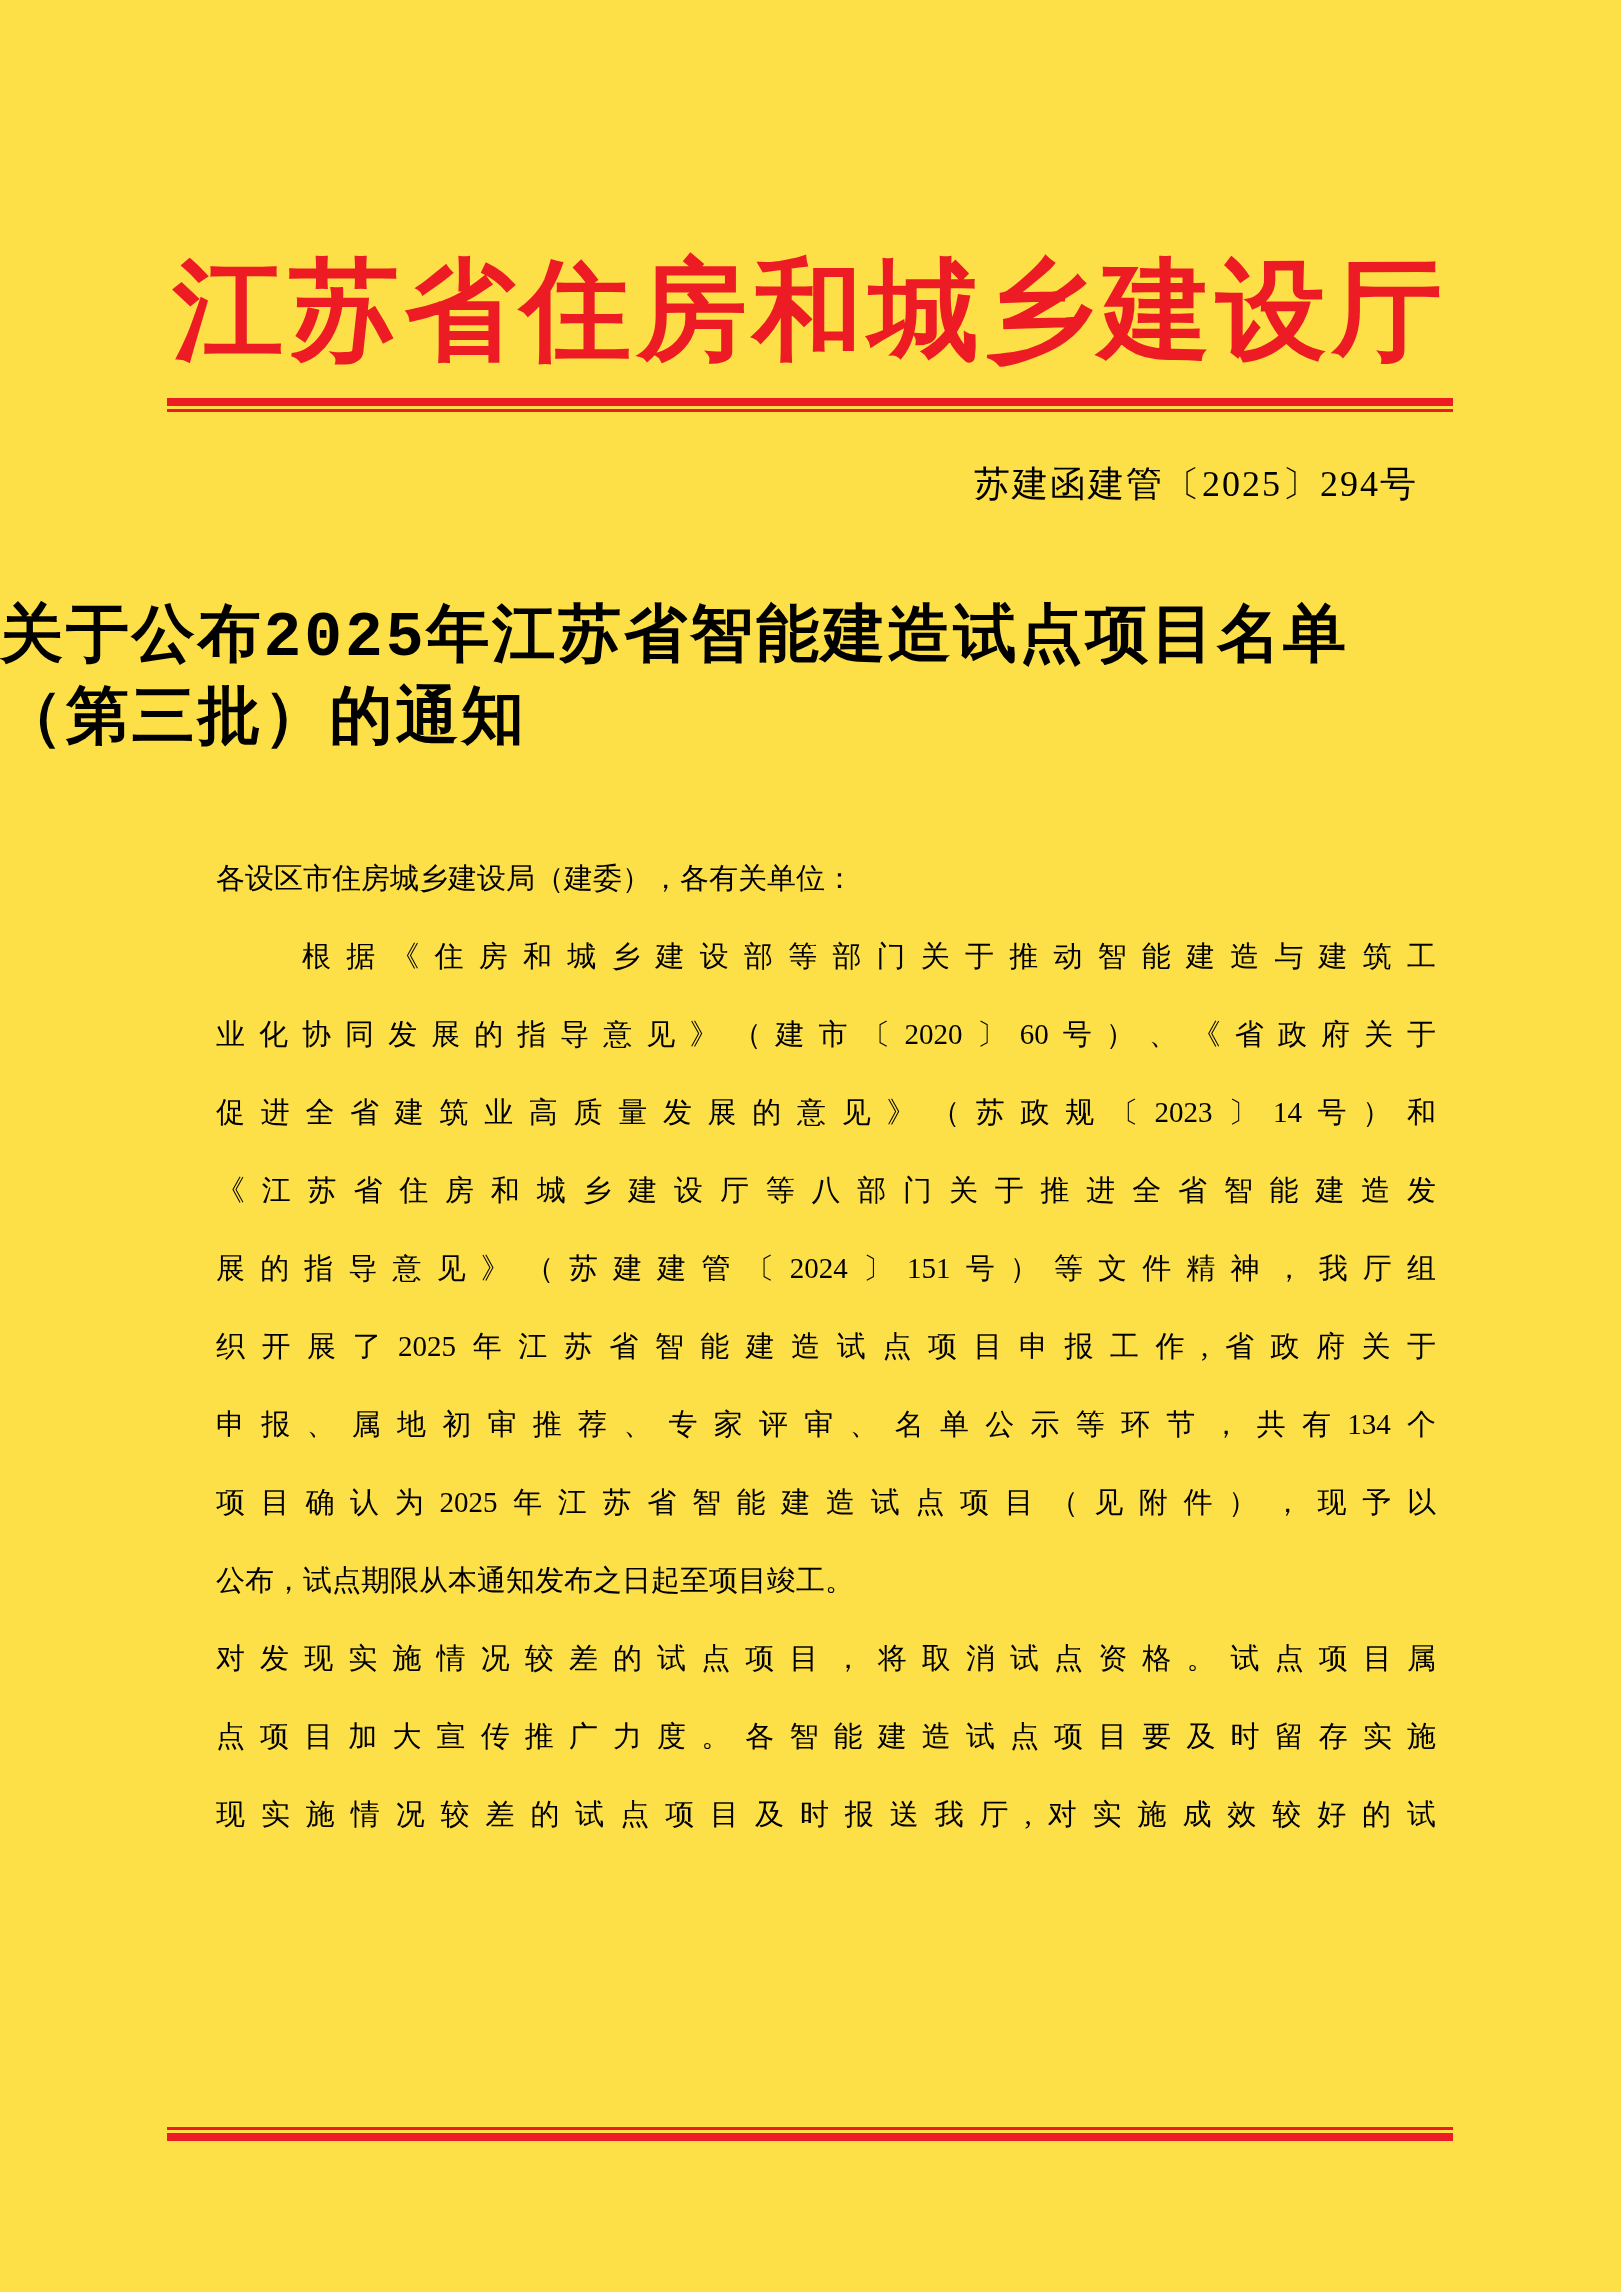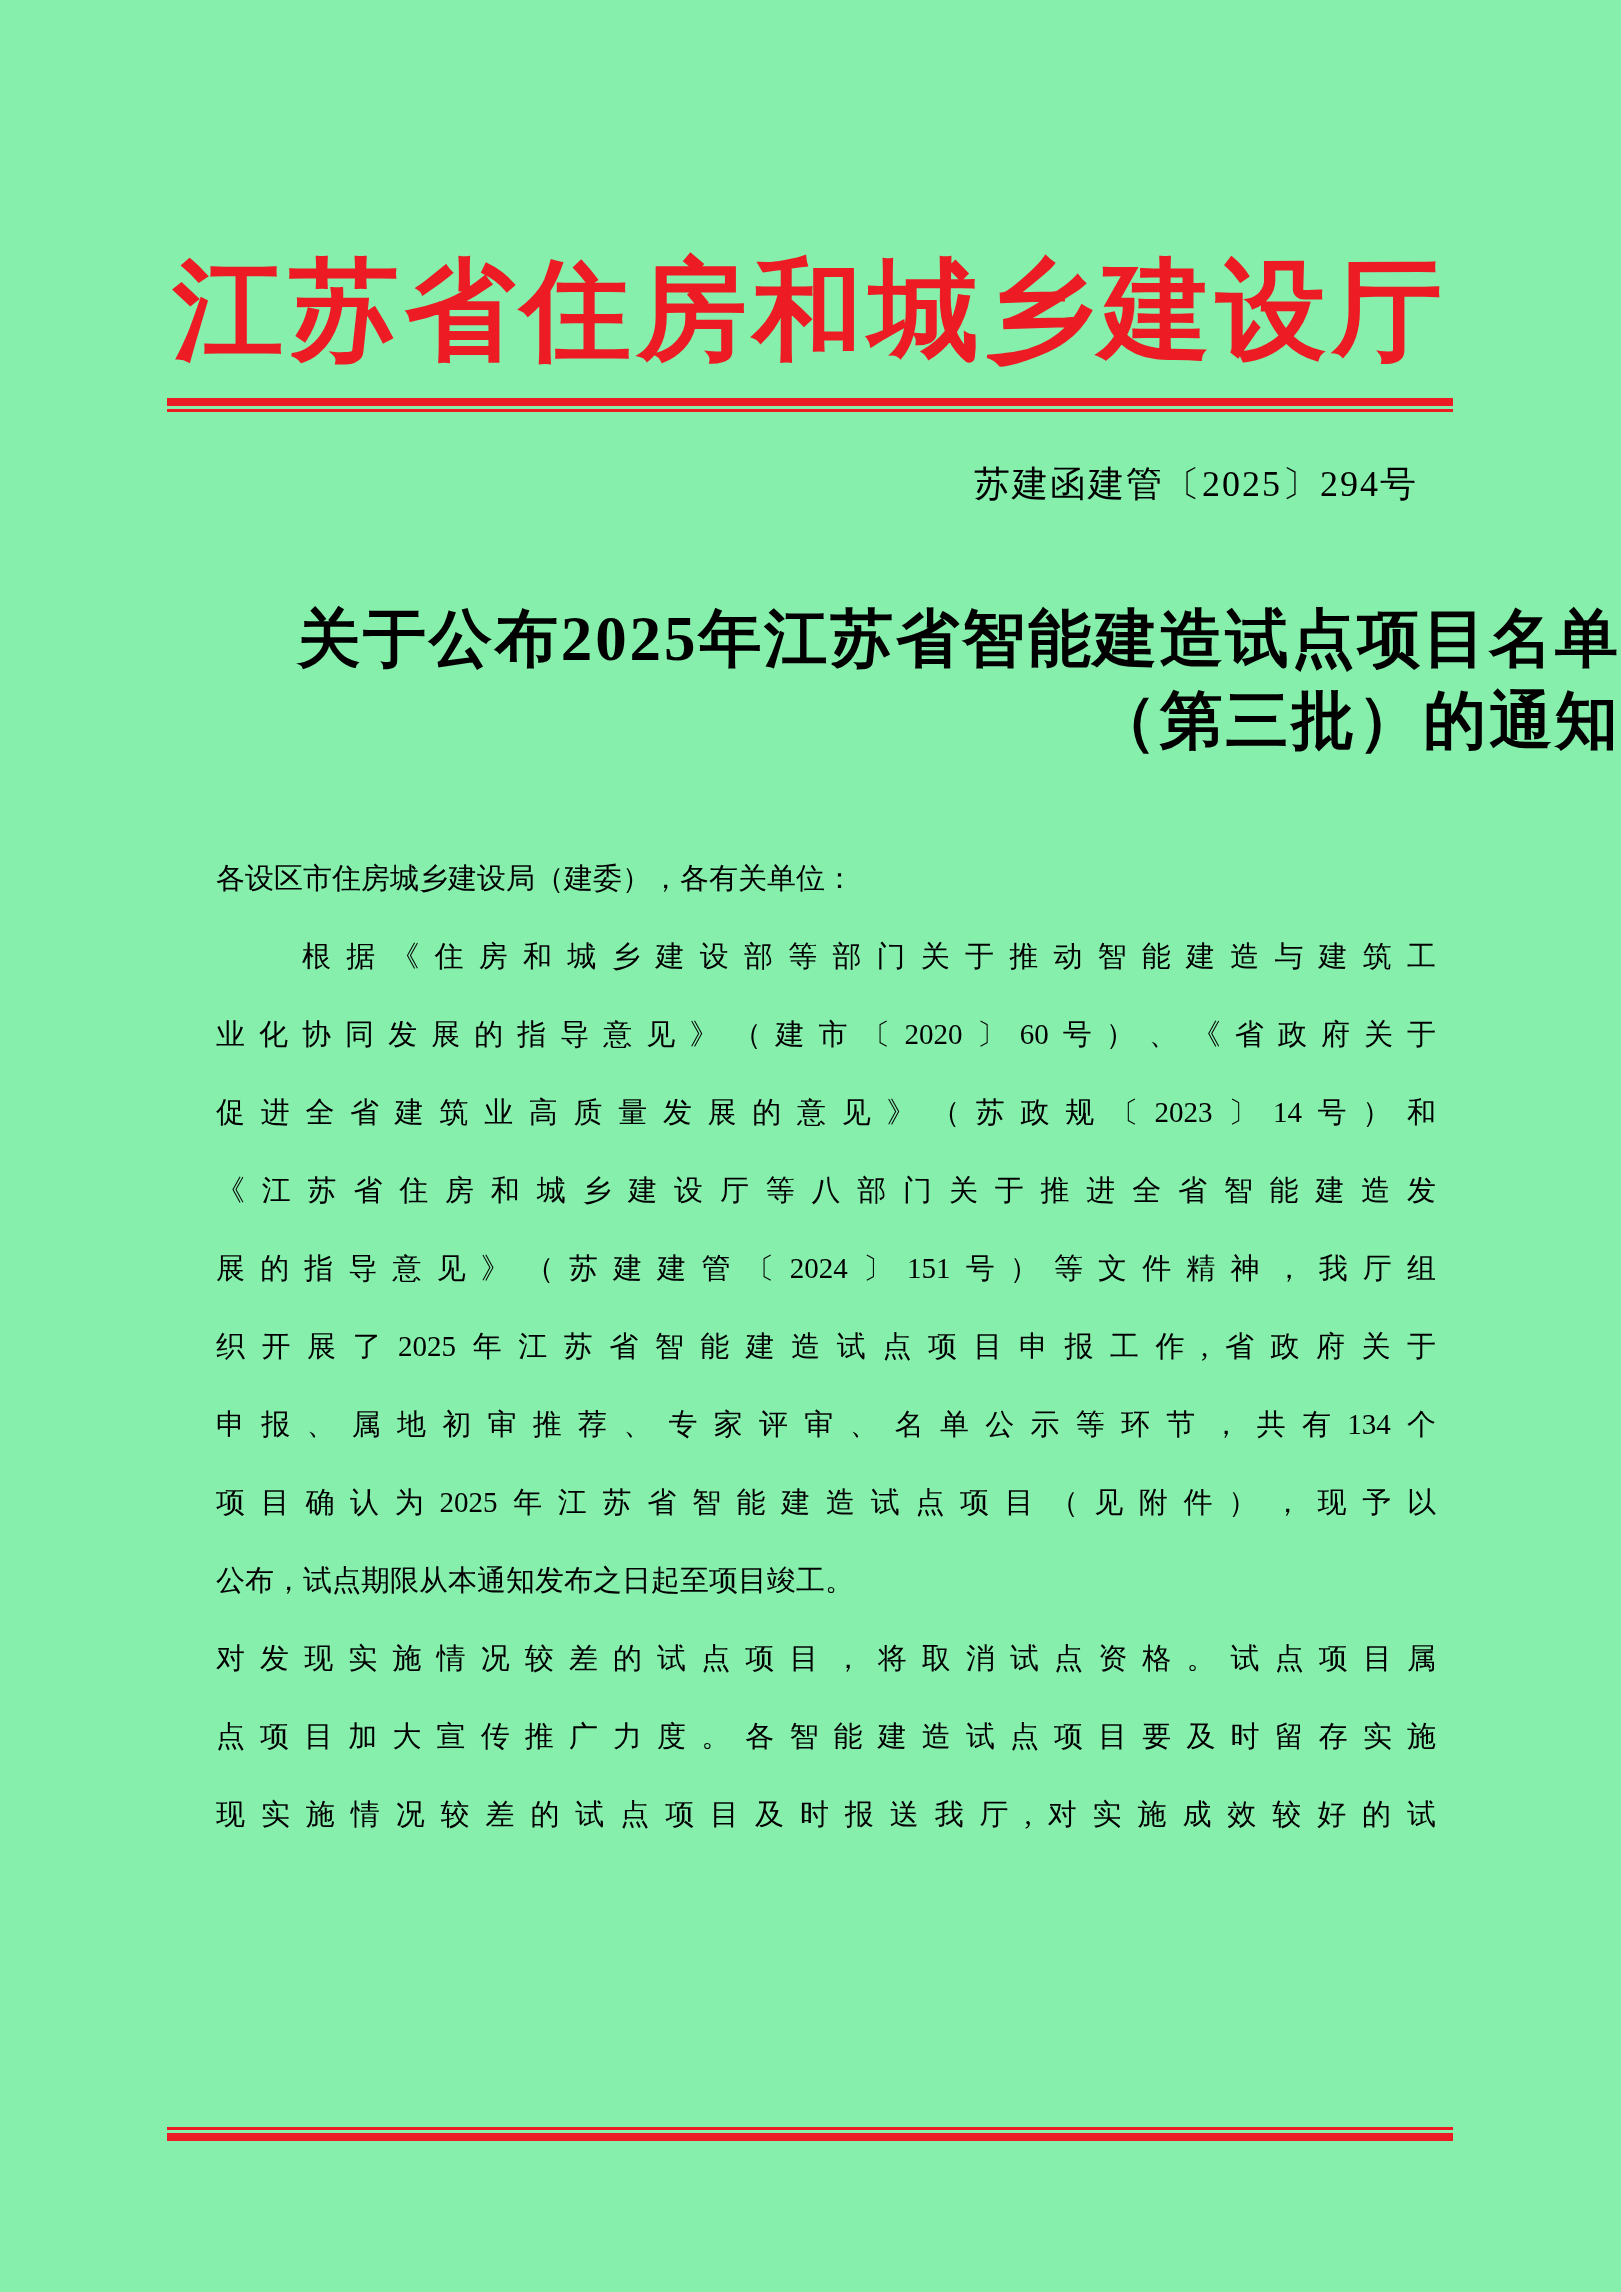--- a/index.html
+++ b/index.html
@@ -3,21 +3,21 @@
 <meta charset="utf-8">
 <style>
   :root{
     --red:#ED1C24;
   }
   html,body{margin:0;padding:0;background:#ffffff;}
   .page{
     position:relative;
     width:1621px;
     height:2293px;
-    background:#86efac;
+    background:#fde047;
     color:#000;
     font-family:"Liberation Serif","DejaVu Serif",serif;
     overflow:hidden;
   }
   
   .agency{
     position:absolute;
     top:241px;left:0;width:100%;
     text-align:center;
     font-size:110px;
@@ -41,25 +41,26 @@
     right:203px;
     font-size:36px;
     line-height:51px;
     letter-spacing:2px;
     white-space:nowrap;
   }
   
   .title{
     position:absolute;
     top:598px;left:0;width:100%;
-    text-align:right;
+    text-align:left;
     font-weight:700;
     font-size:63px;
     line-height:82px;
     letter-spacing:2.9px;
+    font-family:Liberation Mono, monospace;
   }
   
   .bodytext{
     position:absolute;
     left:216px;
     top:839px;
     width:1220px;
     font-size:29px;
   }
   .bl{

